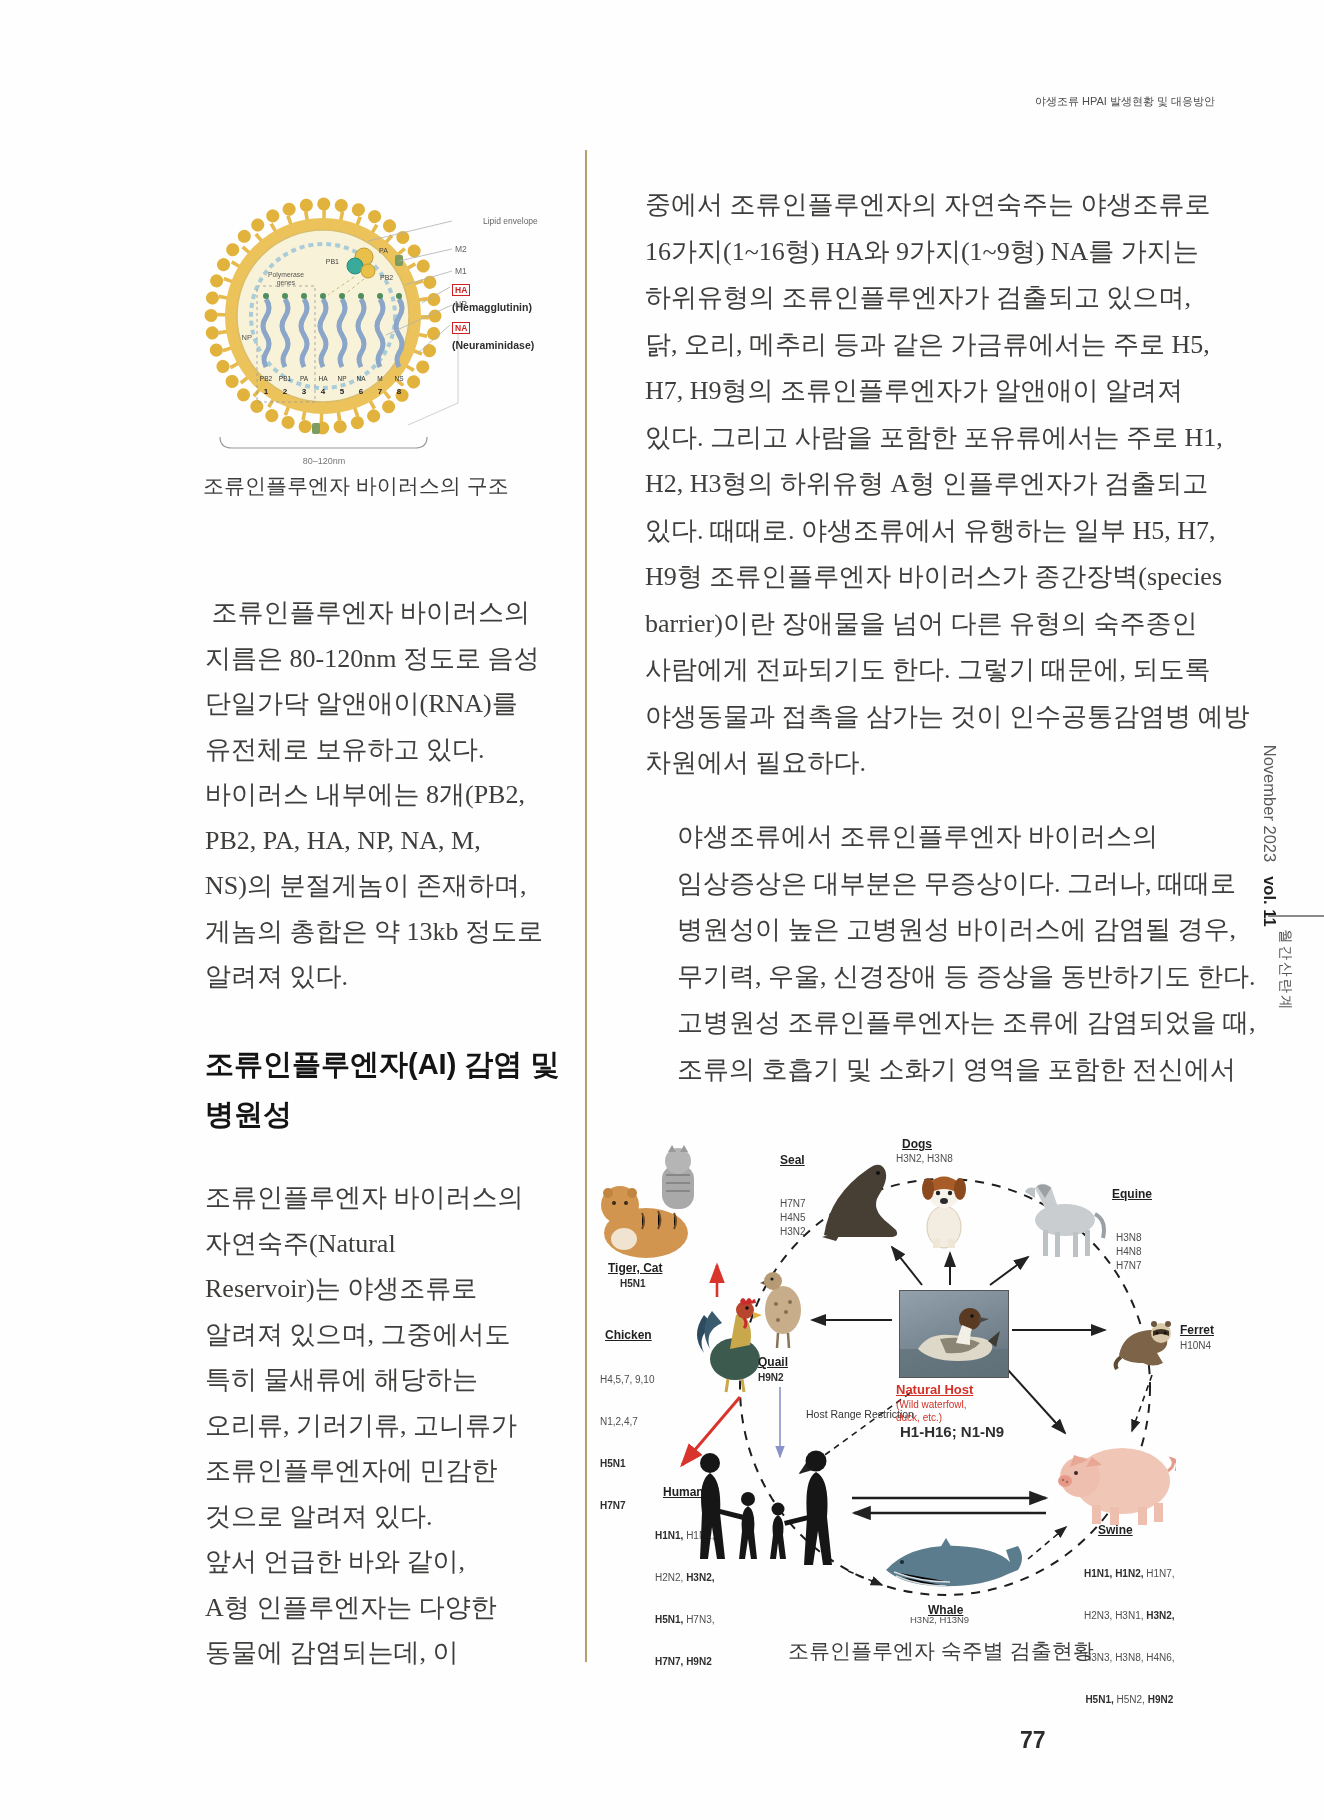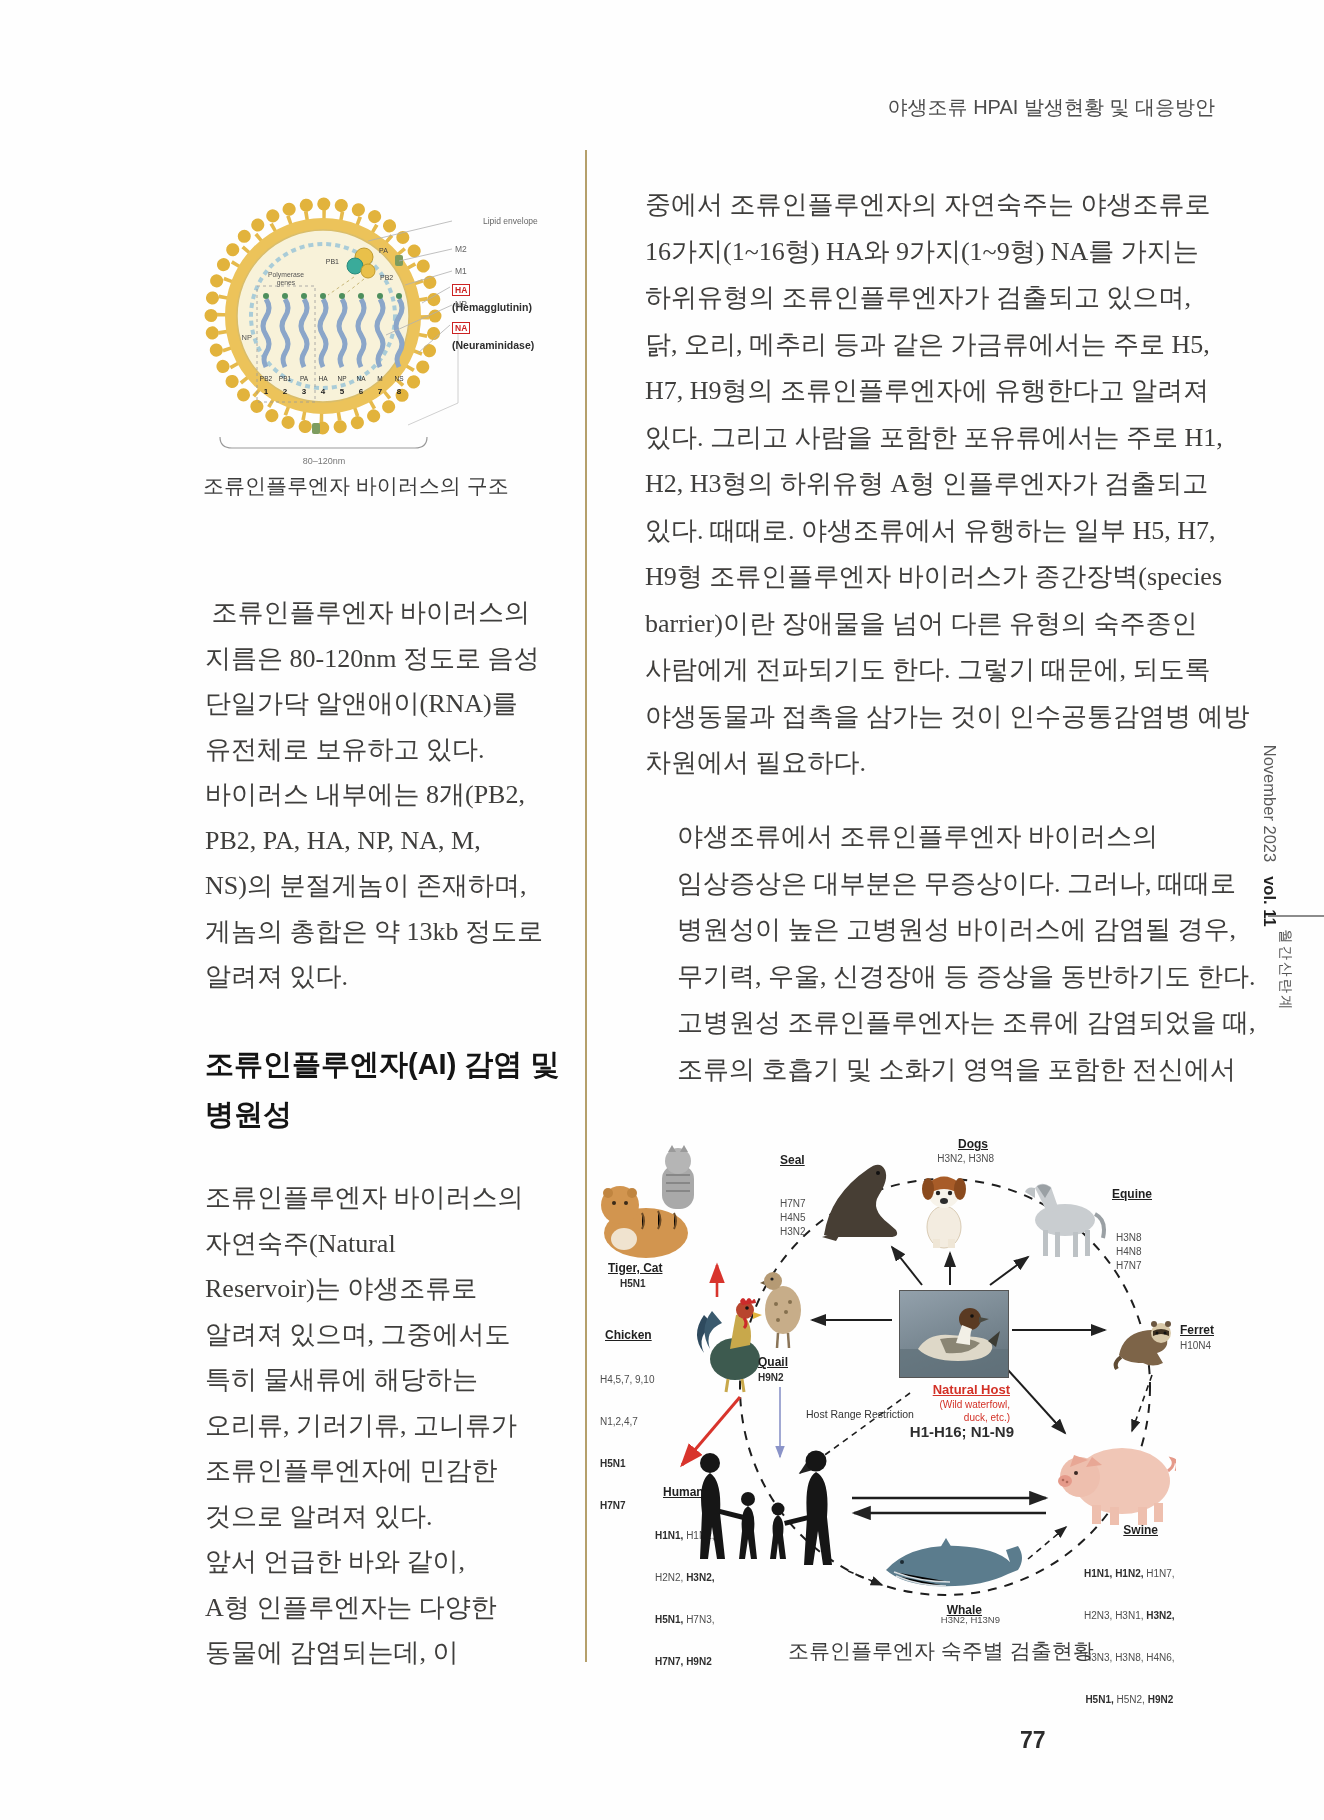--- a/index.html
+++ b/index.html
@@ -3,42 +3,42 @@
 <meta charset="utf-8">
 <style>
   html,body{margin:0;padding:0;background:#e9e9e9;}
   .page{position:relative;width:1324px;height:1820px;background:#fefefe;overflow:hidden;
         font-family:"Liberation Serif",serif;color:#3a3a3a;}
   .abs{position:absolute;}
   .ln{white-space:pre;font-size:26px;line-height:45.5px;color:#3f3e3c;}
   .rcol .ln{line-height:46.5px;}
   .heading .ln{font-family:"Liberation Sans",sans-serif;font-weight:bold;font-size:29px;
                line-height:50px;color:#141414;}
-  .hdr{font-family:"Liberation Sans",sans-serif;font-size:20px;color:#4c4c4c;white-space:pre;}
+  .hdr{font-family:"Liberation Sans",sans-serif;font-size:11px;color:#4c4c4c;white-space:pre;}
   .caption{font-family:"Liberation Sans",sans-serif;font-size:21px;color:#3c3c3c;white-space:pre;}
   .vr{width:2px;background:#b5a06b;}
   .vrot{transform-origin:0 0;transform:rotate(90deg);font-family:"Liberation Sans",sans-serif;white-space:pre;}
   .issue{font-size:16.5px;color:#595959;}
   .vol{font-size:16.5px;font-weight:bold;color:#1f1f1f;margin-left:14px;}
   .mag{font-size:14.5px;color:#555;letter-spacing:2px;}
   .pagenum{font-family:"Liberation Sans",sans-serif;font-weight:bold;font-size:23px;color:#2b2b2b;}
   
   .vfig svg text{font-family:"Liberation Sans",sans-serif;}
   .vl{font-family:"Liberation Sans",sans-serif;font-size:8.5px;color:#666;white-space:pre;}
   .vl-box{display:inline-block;border:1.5px solid #cc2222;color:#cc2222;font-weight:bold;
           font-family:"Liberation Sans",sans-serif;font-size:8.5px;padding:0 2px;background:#fff;}
   .vl-full{font-family:"Liberation Sans",sans-serif;font-size:10.5px;font-weight:600;color:#2e2e2e;}
   
   .hostname{font-family:"Liberation Sans",sans-serif;font-weight:bold;font-size:12px;
             text-decoration:underline;color:#1f1f1f;white-space:pre;}
   .sub{font-family:"Liberation Sans",sans-serif;font-size:10px;color:#4e4e4e;white-space:pre;line-height:14px;}
   .red{color:#d33127;}
   .blue{color:#4f7fc9;}
   .b{font-weight:bold;color:#2e2e2e;}
-  .ctr{text-align:right;}
+  .ctr{text-align:left;}
   .photo{background:linear-gradient(160deg,#93a1ac 0%,#76858f 55%,#5f6e78 100%);
          border:1px solid #555;}
 </style>
 </head>
 <body>
 
 <div class="page">
 
   <div class="abs hdr" style="top:94px;left:700px;width:515px;text-align:right;">야생조류 HPAI 발생현황 및 대응방안</div>
 
@@ -173,21 +173,21 @@
     <div class="ln">앞서 언급한 바와 같이,</div>
     <div class="ln">A형 인플루엔자는 다양한</div>
     <div class="ln">동물에 감염되는데, 이</div>
   </div>
 
   <div class="abs rcol" style="left:645px;top:182px;font-family:Liberation Serif, serif;">
     <div class="ln">중에서 조류인플루엔자의 자연숙주는 야생조류로</div>
     <div class="ln">16가지(1~16형) HA와 9가지(1~9형) NA를 가지는</div>
     <div class="ln">하위유형의 조류인플루엔자가 검출되고 있으며,</div>
     <div class="ln">닭, 오리, 메추리 등과 같은 가금류에서는 주로 H5,</div>
-    <div class="ln">H7, H9형의 조류인플루엔자에 유행한다고 알려져</div>
+    <div class="ln">H7, H9형의 조류인플루엔자가 알앤애이 알려져</div>
     <div class="ln">있다. 그리고 사람을 포함한 포유류에서는 주로 H1,</div>
     <div class="ln">H2, H3형의 하위유형 A형 인플루엔자가 검출되고</div>
     <div class="ln">있다. 때때로. 야생조류에서 유행하는 일부 H5, H7,</div>
     <div class="ln">H9형 조류인플루엔자 바이러스가 종간장벽(species</div>
     <div class="ln">barrier)이란 장애물을 넘어 다른 유형의 숙주종인</div>
     <div class="ln">사람에게 전파되기도 한다. 그렇기 때문에, 되도록</div>
     <div class="ln">야생동물과 접촉을 삼가는 것이 인수공통감염병 예방</div>
     <div class="ln">차원에서 필요하다.</div>
   </div>
 

